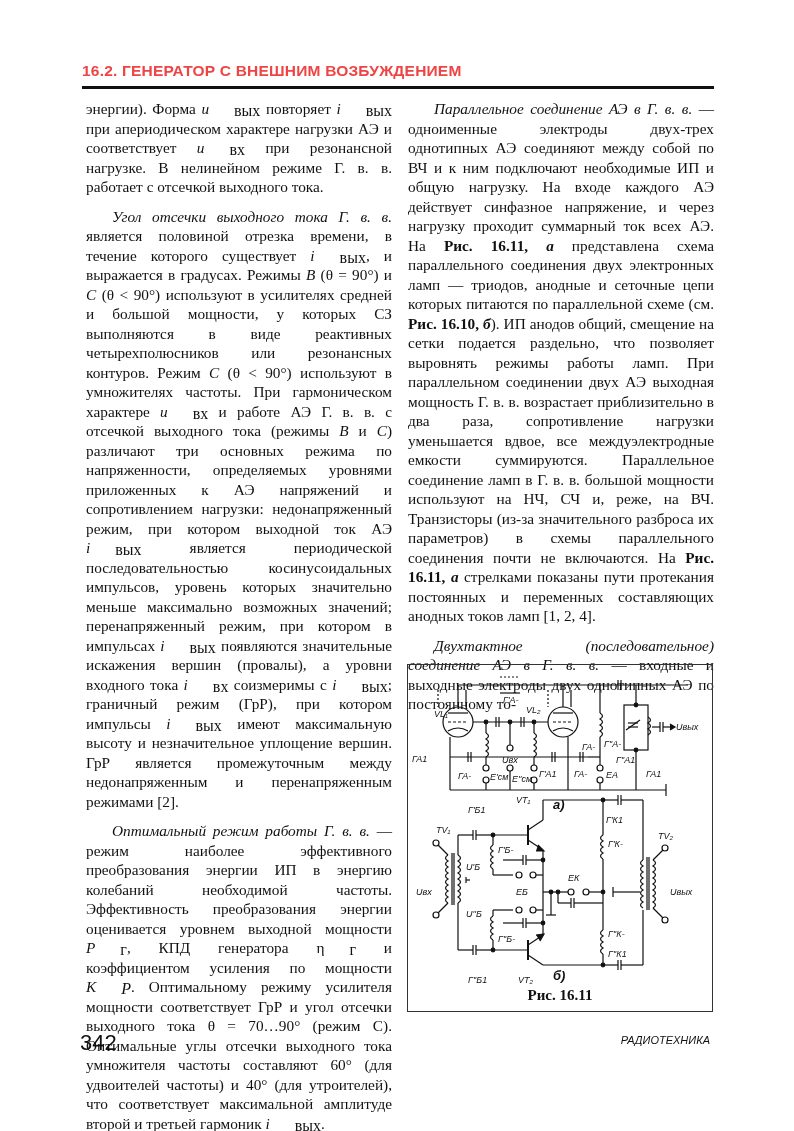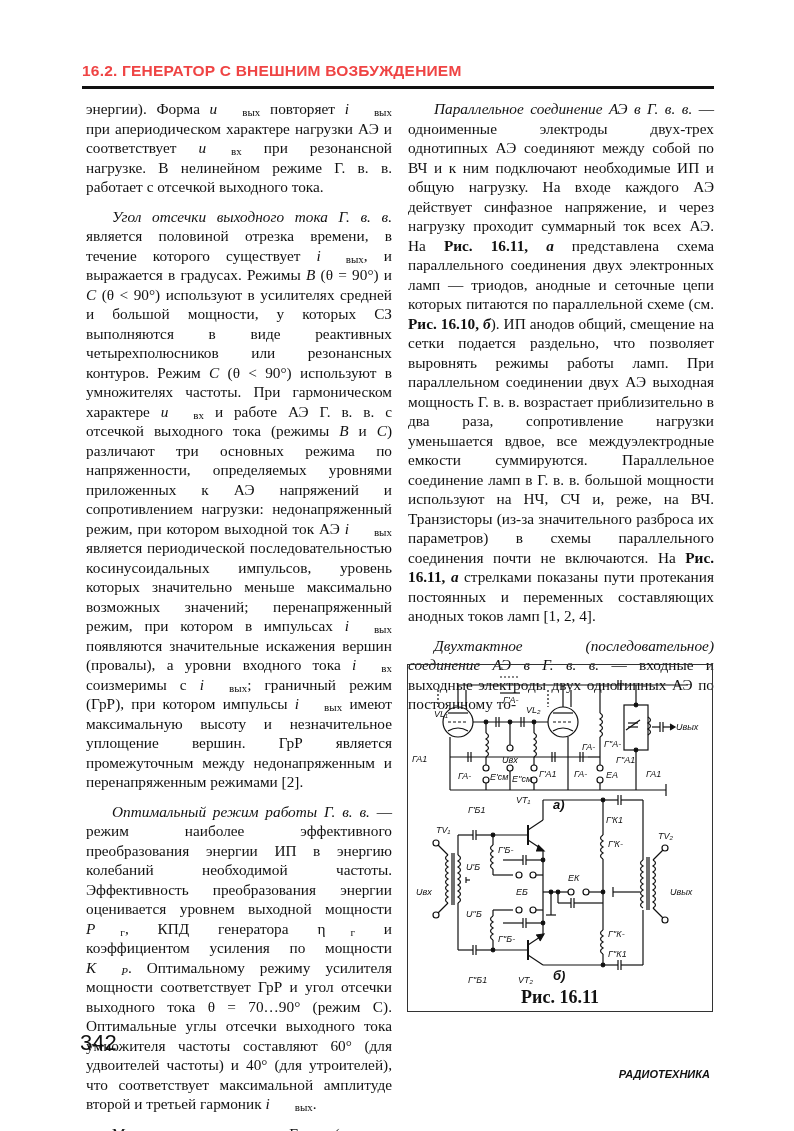--- a/index.html
+++ b/index.html
@@ -8,27 +8,27 @@
   .header-title { font-family: "Liberation Sans", sans-serif; font-size: 15.5px; font-weight: bold; letter-spacing: 0.2px; color: #ef4444; }
   .header-rule { position: absolute; left: 0; top: 24px; width: 632px; height: 3px; background: #111; }
   .col { position: absolute; top: 99px; width: 306px; font-size: 15.3px; line-height: 19.5px; text-align: justify; hyphens: manual; }
   .col-left { left: 86px; }
   .col-right { left: 408px; }
   .col p { margin: 0; }
   .col p.indent { text-indent: 26px; }
   .col p + p { margin-top: 10px; }
   .it { font-style: italic; }
   .b { font-weight: bold; }
-  sub { font-size: 11px; vertical-align: -2px; line-height: 0; padding-left: 25px; }
+  sub { font-size: 16px; vertical-align: -2px; line-height: 0; padding-left: 25px; }
   .figure { position: absolute; left: 407px; top: 664px; width: 306px; height: 348px; border: 1.5px solid #333; box-sizing: border-box; }
   .figure svg { position: absolute; left: 0; top: 0; }
-  .fig-caption { position: absolute; left: 0; width: 100%; text-align: center; font-size: 18px; font-weight: bold; top: 322px; }
+  .fig-caption { position: absolute; left: 0; width: 100%; text-align: center; font-size: 15px; font-weight: bold; top: 322px; }
   .fig-sublabel { position: absolute; font-size: 13px; font-weight: bold; font-style: italic; font-family: "Liberation Sans", sans-serif; }
   .footer-page { position: absolute; left: 80px; top: 1030px; font-family: "Liberation Sans", sans-serif; font-size: 22px; }
-  .footer-book { position: absolute; right: 84px; top: 1034px; font-family: "Liberation Sans", sans-serif; font-size: 11px; font-weight: bold; font-style: italic; margin-top: 34px; }
+  .footer-book { position: absolute; right: 84px; top: 1034px; font-family: "Liberation Sans", sans-serif; font-size: 11px; font-weight: normal; font-style: italic; }
   svg text { font-family: "Liberation Sans", sans-serif; font-style: italic; font-size: 9px; fill: #111; }
 </style>
 </head>
 <body>
 
 <div class="header">
   <div class="header-title">16.2. ГЕНЕРАТОР С ВНЕШНИМ ВОЗБУЖДЕНИЕМ</div>
   <div class="header-rule"></div>
 </div>
 

